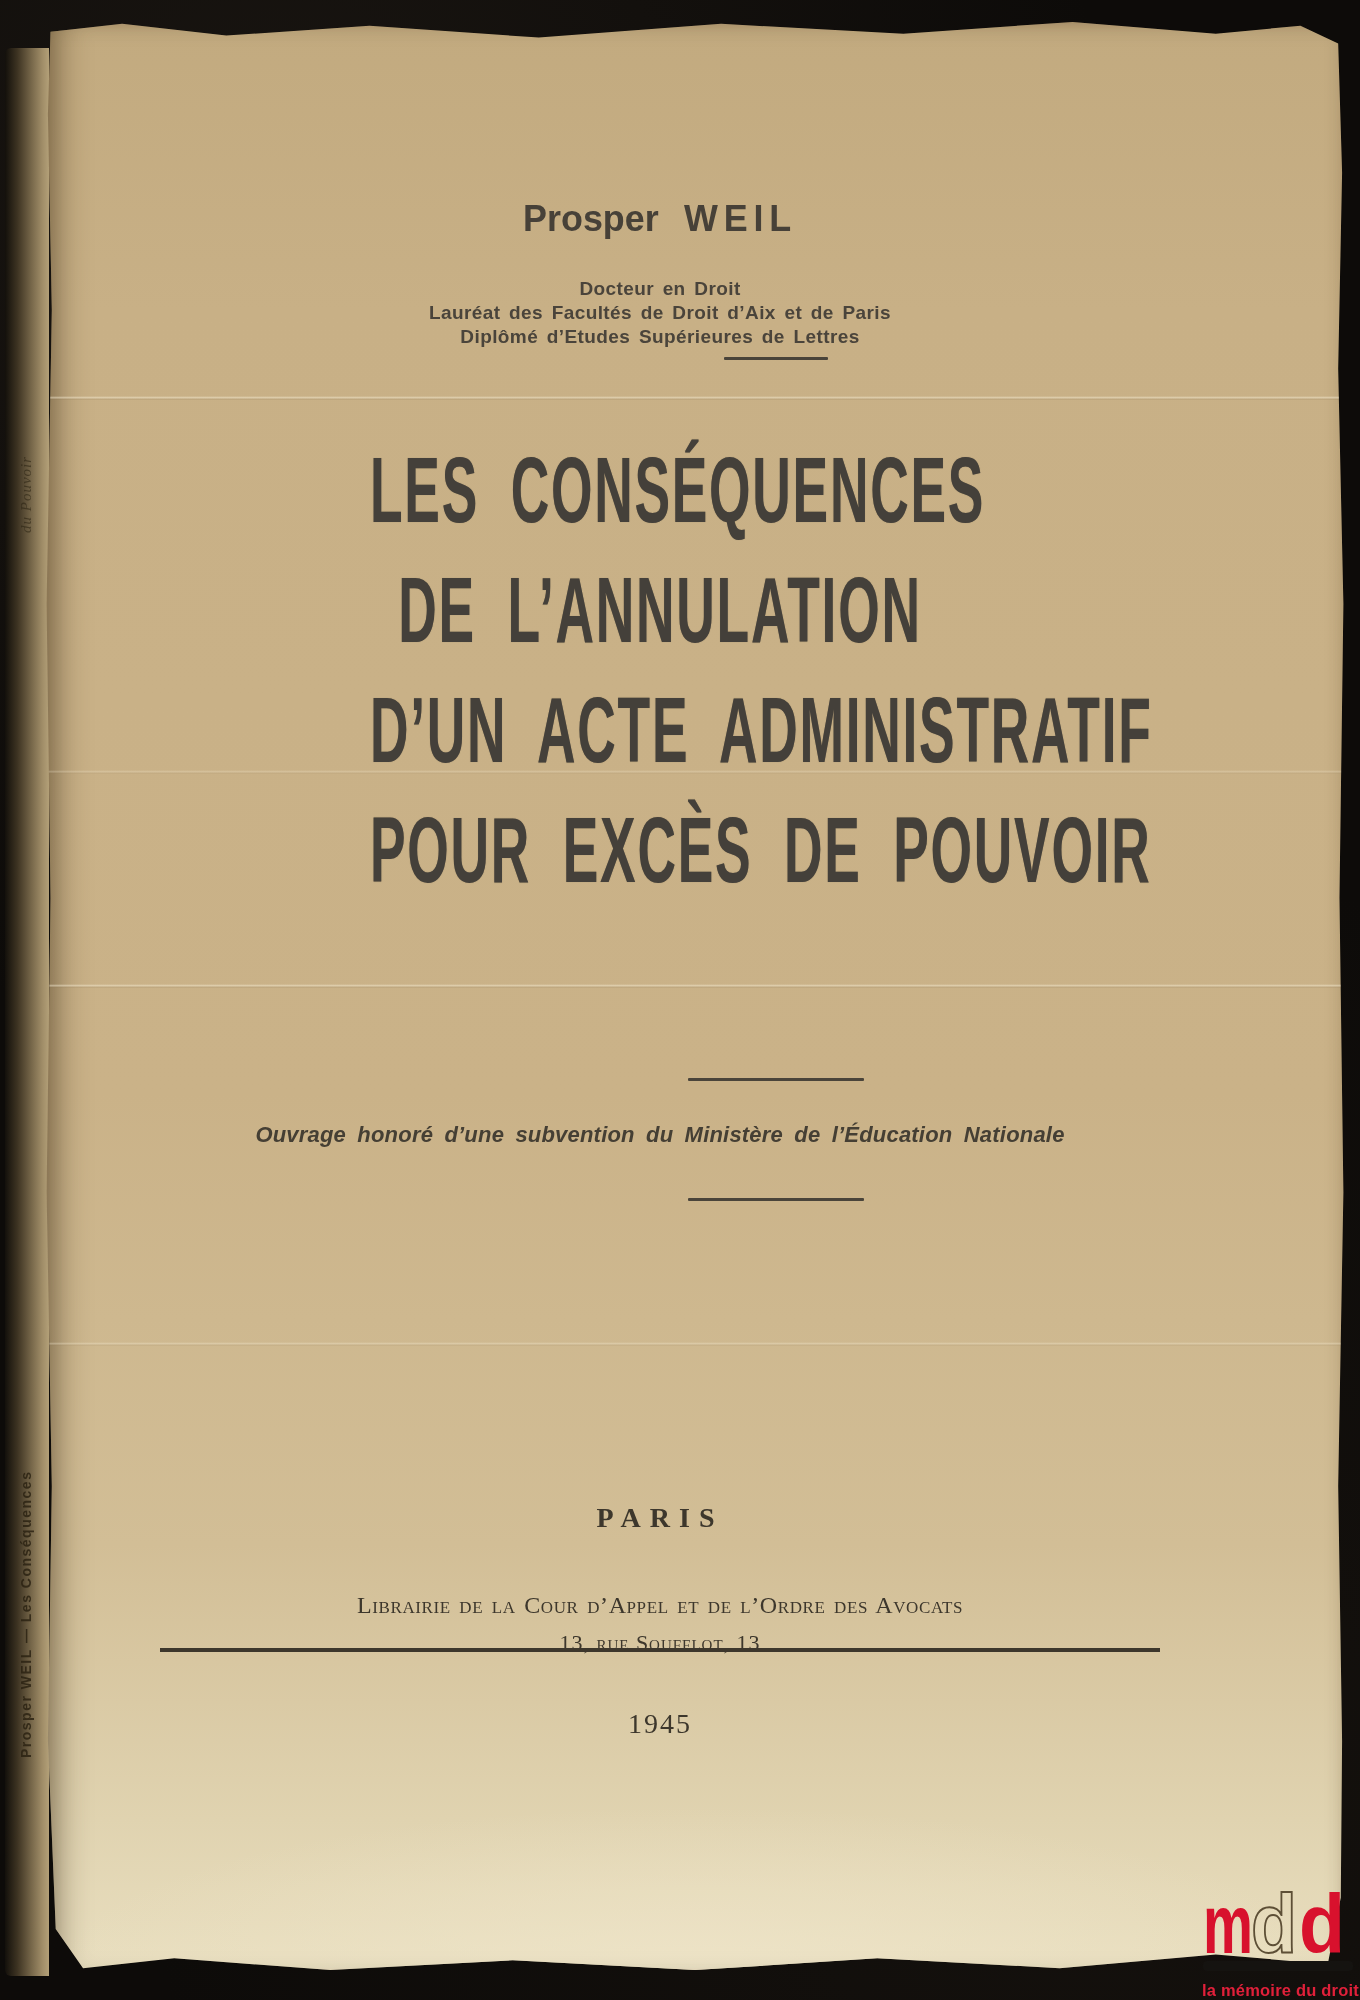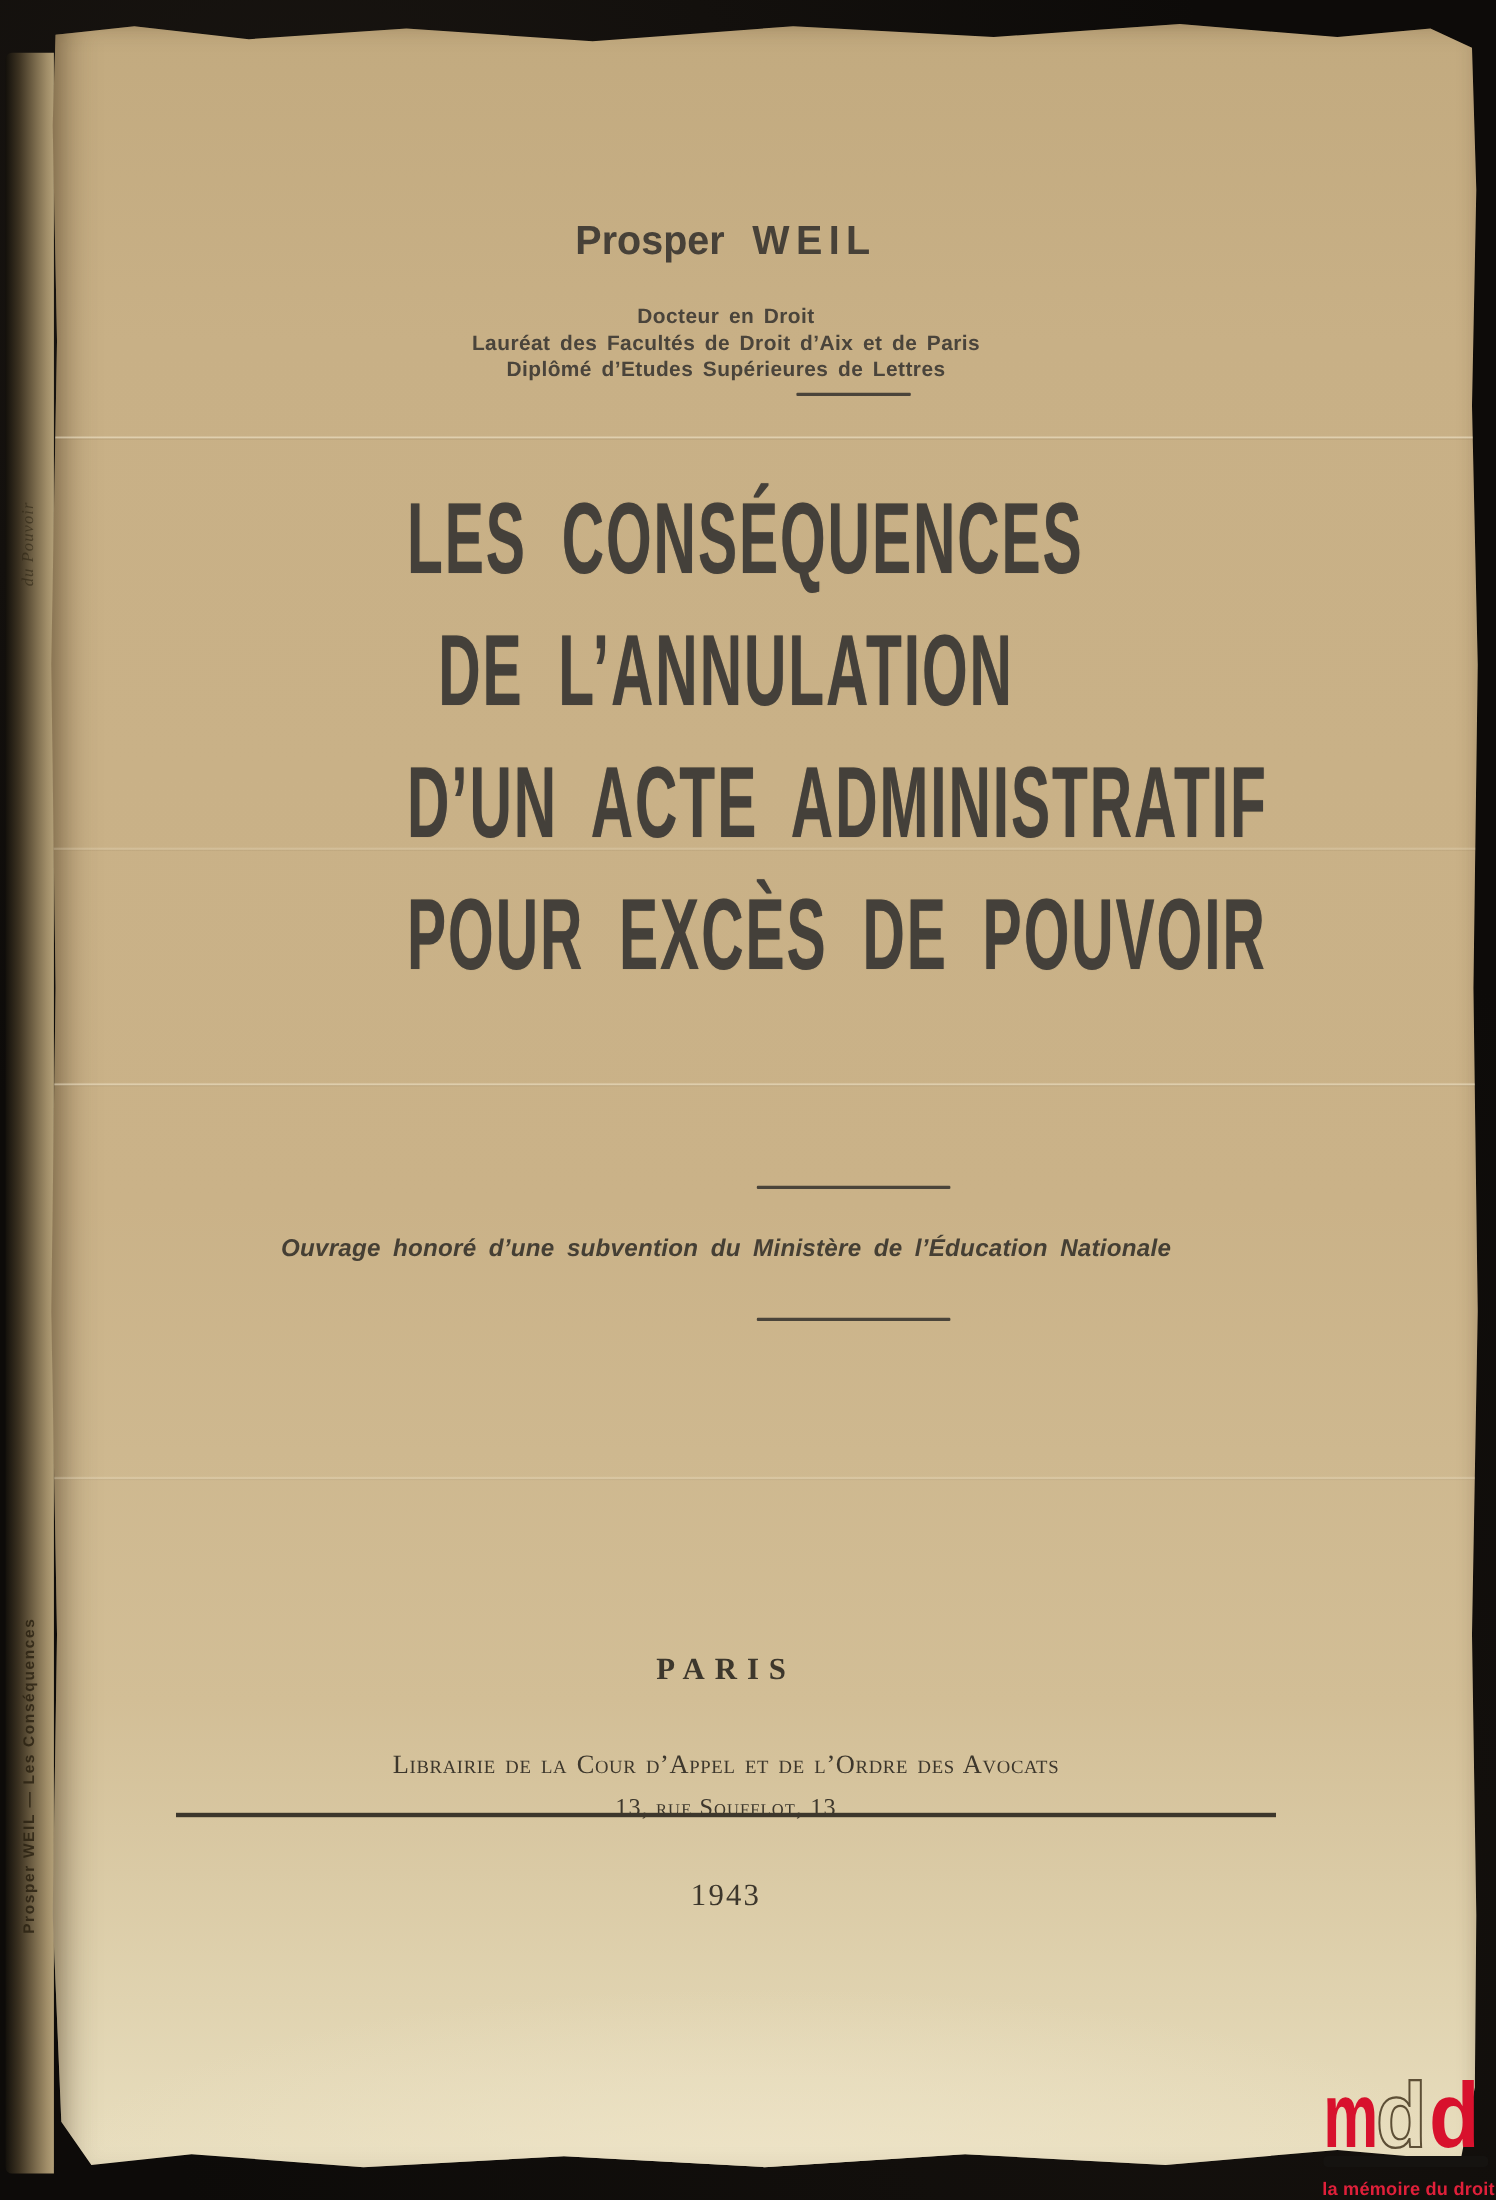--- a/index.html
+++ b/index.html
@@ -130,21 +130,21 @@
     <div class="title-line t3">POUR EXCÈS DE POUVOIR</div>
 
     <div class="rule r2"></div>
     <div class="subvention">Ouvrage honoré d’une subvention du Ministère de l’Éducation Nationale</div>
     <div class="rule r3"></div>
 
     <div class="imprint city">PARIS</div>
     <div class="imprint bookshop">Librairie de la Cour d’Appel et de l’Ordre des Avocats</div>
     <div class="imprint address">13, rue Soufflot, 13</div>
     <div class="imprint-dash"></div>
-    <div class="imprint year">1943</div>
+    <div class="imprint year">1945</div>
 
   </div>
 </div>
 
 <div class="watermark">
   <svg width="152" height="92" viewBox="0 0 152 92">
     <text x="1" y="66" font-family="Liberation Sans, sans-serif" font-weight="bold" font-size="84" textLength="50" lengthAdjust="spacingAndGlyphs" fill="#d8112d">m</text>
     <text x="49" y="66" font-family="Liberation Sans, sans-serif" font-weight="bold" font-size="84" textLength="46" lengthAdjust="spacingAndGlyphs" fill="none" stroke-width="2" stroke="#5d4f36">d</text>
     <text x="97" y="66" font-family="Liberation Sans, sans-serif" font-weight="bold" font-size="84" textLength="46" lengthAdjust="spacingAndGlyphs" fill="#d8112d">d</text>
     <rect x="1" y="74" width="150" height="10" rx="4" fill="#151310"></rect>

